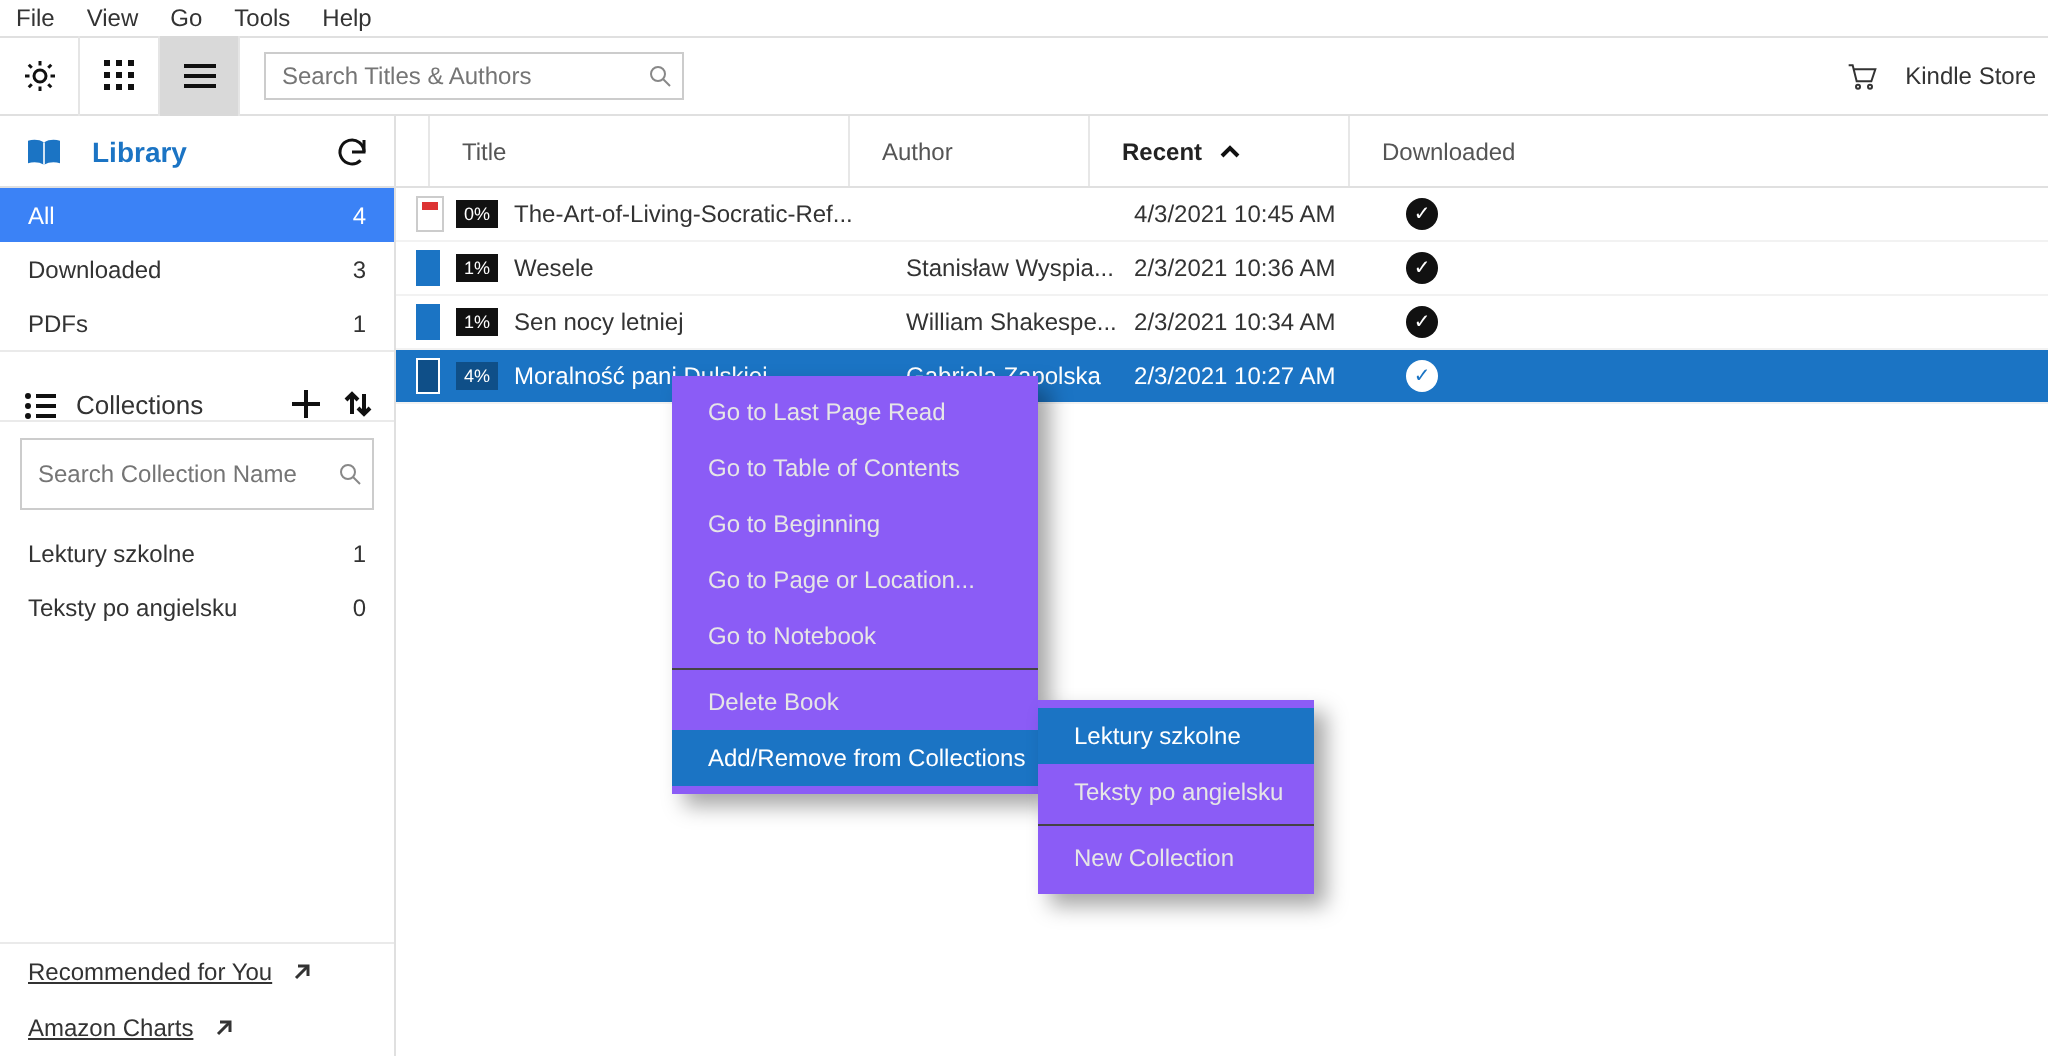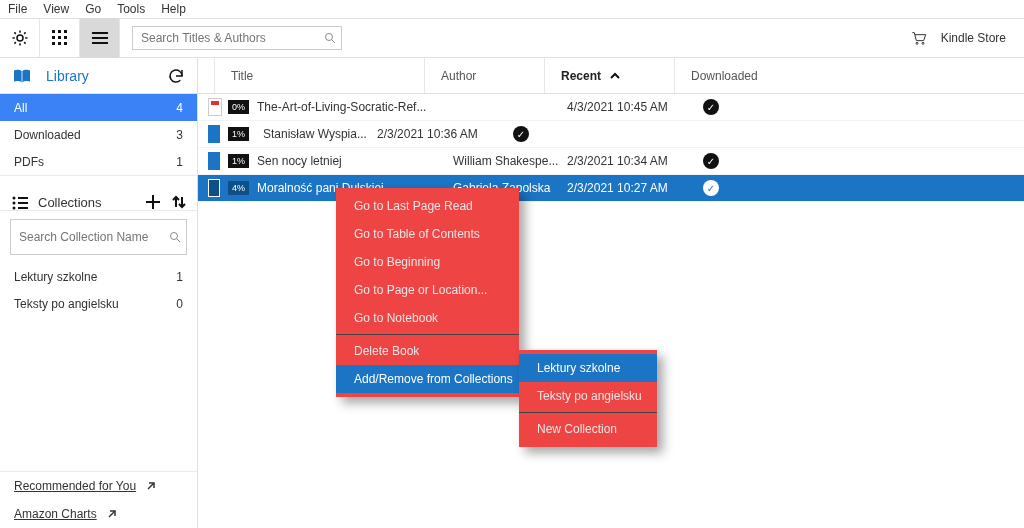--- a/index.html
+++ b/index.html
@@ -9,27 +9,27 @@
   .menubar { display: flex; gap: 16px; padding: 2px 8px; font-size: 12px; color: #333; }
   .menubar span { cursor: default; }
 
   
   .toolbar { display: flex; align-items: center; border-top: 1px solid #e0e0e0; border-bottom: 1px solid #e0e0e0; height: 40px; }
   .tool-btn { width: 40px; height: 40px; display: flex; align-items: center; justify-content: center; border-right: 1px solid #e5e5e5; }
   .tool-btn.active { background: #d9d9d9; }
   .search-wrap { margin-left: 12px; position: relative; width: 210px; }
   .search-input { width: 100%; height: 24px; border: 1px solid #ccc; padding: 2px 24px 2px 8px; font-size: 12px; color: #888; }
   .search-icon-sm { position: absolute; right: 6px; top: 50%; transform: translateY(-50%); pointer-events: none; }
-  .kindle-store { margin-left: auto; margin-right: 18px; font-size: 12px; display: flex; gap: 14px; color: #333; }
+  .kindle-store { margin-left: auto; margin-right: 6px; font-size: 12px; display: flex; gap: 14px; color: #333; }
 
   .main { display: flex; height: calc(100% - 58px); }
 
   
   .sidebar { width: 198px; border-right: 1px solid #e0e0e0; display: flex; flex-direction: column; }
-  .lib-header { display: flex; align-items: center; height: 36px; padding: 0 12px; border-bottom: 1px solid #e0e0e0; }
+  .lib-header { display: flex; align-items: center; height: 36px; padding: 0 12px; border-bottom: 1px solid #e0e0e0; font-weight: bold; }
   .lib-header .lib-label { margin-left: 14px; font-size: 14px; color: #1b74c4; }
   .lib-header .sync { margin-left: auto; }
 
   .filter-row { display: flex; align-items: center; justify-content: space-between; height: 27px; padding: 0 14px; font-size: 12px; color: #333; }
   .filter-row.selected { background: #3b82f6; color: #fff; }
   .filter-row .count { font-size: 12px; }
 
   .collections-header { display: flex; align-items: flex-end; gap: 10px; height: 36px; padding: 0 10px 0 12px; border-top: 1px solid #eaeaea; border-bottom: 1px solid #eaeaea; font-size: 13px; }
   .collections-header .fill { flex: 1; }
   .coll-search { margin: 8px 10px; position: relative; }
@@ -61,21 +61,21 @@
   .pct { background: #111; color: #fff; font-size: 9px; padding: 0 4px; line-height: 14px; height: 14px; display: inline-flex; align-items: center; margin-right: 8px; }
   .book-row.selected .pct { background: #0f4f88; }
   .cell-title { width: 190px; white-space: nowrap; overflow: hidden; text-overflow: ellipsis; }
   .cell-author { width: 120px; padding-left: 6px; white-space: nowrap; overflow: hidden; text-overflow: ellipsis; }
   .cell-recent { width: 130px; }
   .cell-dl { padding-left: 6px; }
   .check { width: 16px; height: 16px; border-radius: 50%; background: #111; color: #fff; display: inline-flex; align-items: center; justify-content: center; font-size: 10px; }
   .book-row.selected .check { background: #fff; color: #1b74c4; }
 
   
-  .ctx { position: absolute; background: #ef4444; color: #e6e6e6; font-size: 12px; padding: 4px 0; box-shadow: 6px 6px 10px rgba(0,0,0,0.35); }
+  .ctx { position: absolute; background: #8b5cf6; color: #e6e6e6; font-size: 12px; padding: 4px 0; box-shadow: 6px 6px 10px rgba(0,0,0,0.35); }
   .ctx-item { padding: 7px 18px; white-space: nowrap; cursor: default; display: flex; align-items: center; justify-content: space-between; gap: 12px; }
   .ctx-item.hover { background: #1b74c4; color: #fff; }
   .ctx-divider { height: 1px; background: #444; margin: 2px 0; }
   .menu1 { left: 336px; top: 188px; width: 183px; }
   .menu2 { left: 519px; top: 350px; width: 138px; }
 
   svg { display: block; }
 </style>
 </head>
 <body>
@@ -250,20 +250,21 @@
       <span class="pct">0%</span>
       <span class="cell-title">The-Art-of-Living-Socratic-Ref...</span>
       <span class="cell-author"></span>
       <span class="cell-recent">4/3/2021 10:45 AM</span>
       <span class="cell-dl"><span class="check">✓</span></span>
     </div>
 
     <div class="book-row">
       <div class="book-thumb"></div>
       <span class="pct">1%</span>
+      <span class="cell-title">Wesele</span>
       <span class="cell-author">Stanisław Wyspia...</span>
       <span class="cell-recent">2/3/2021 10:36 AM</span>
       <span class="cell-dl"><span class="check">✓</span></span>
     </div>
 
     <div class="book-row">
       <div class="book-thumb"></div>
       <span class="pct">1%</span>
       <span class="cell-title">Sen nocy letniej</span>
       <span class="cell-author">William Shakespe...</span>

